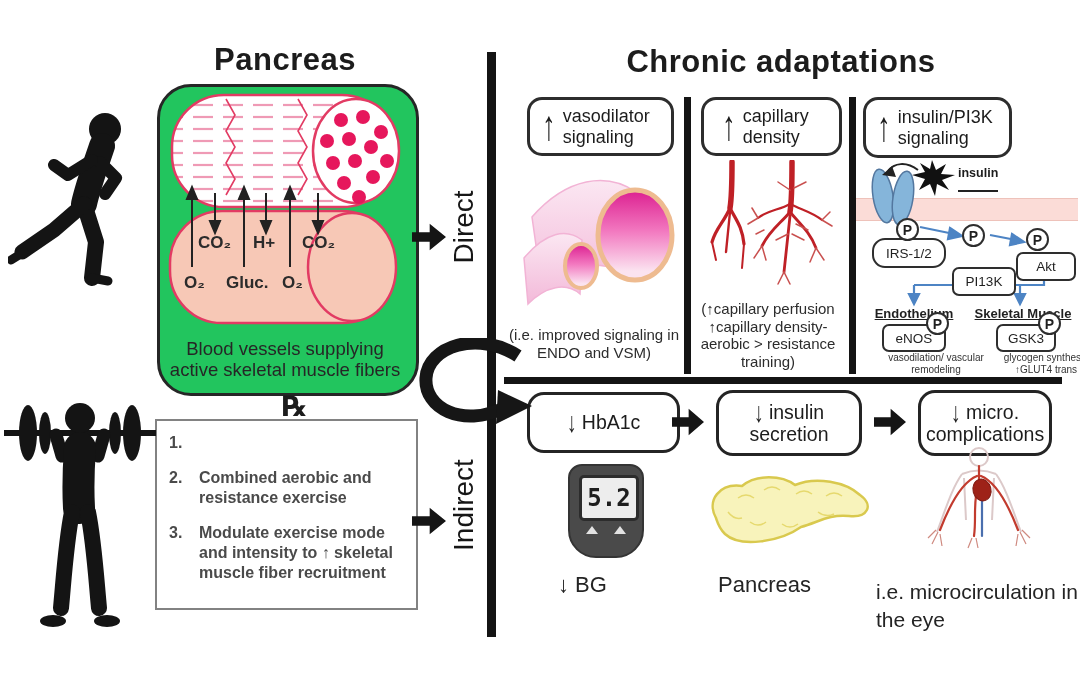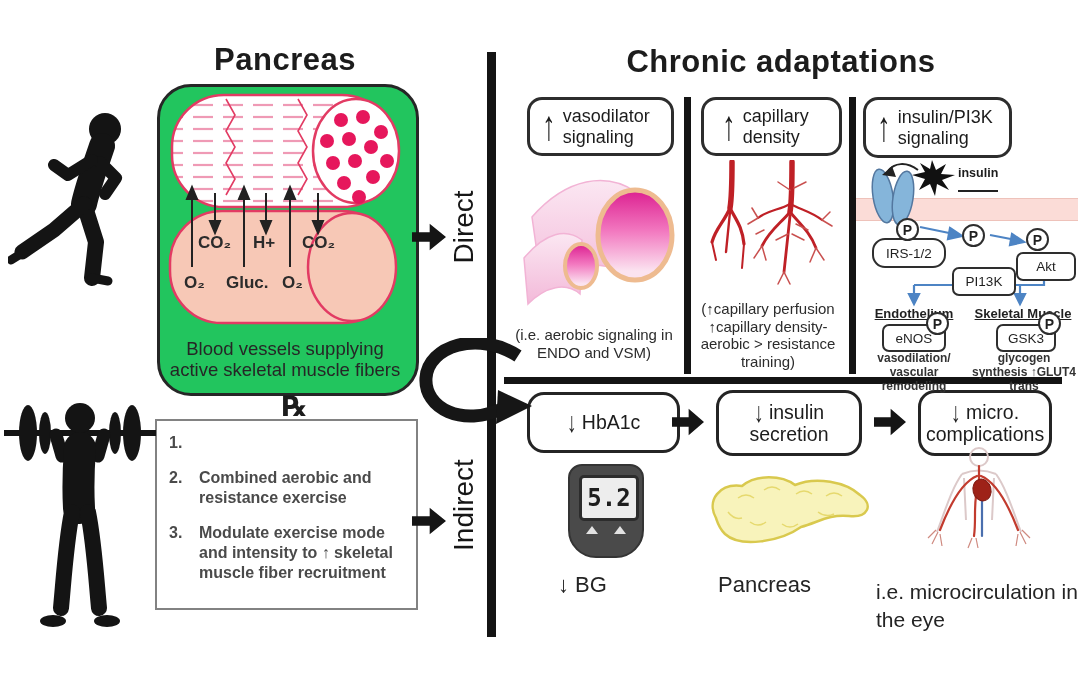--- a/index.html
+++ b/index.html
@@ -26,21 +26,21 @@
   .hdr-box{position:absolute;border:3px solid #2d2d2d;border-radius:15px;background:#fff;display:flex;align-items:center;justify-content:center;gap:7px;box-sizing:border-box;padding:4px 6px;}
   .up-glyph{display:inline-block;font-size:27px;font-weight:400;line-height:1;transform:scaleY(1.55);color:#1c1c1c;}
   .hdr-label{font-size:18px;font-weight:500;line-height:1.12;color:#1c1c1c;}
   .panel-caption{position:absolute;text-align:center;font-size:15px;font-weight:500;line-height:1.18;color:#2c2c2c;}
   
   .pathway{left:856px;top:158px;width:222px;height:218px;}
   .membrane{position:absolute;left:0;top:40px;width:222px;height:21px;background:#fbdcd7;border-top:1.5px solid #eec2ba;border-bottom:1.5px solid #eec2ba;z-index:1;}
   .node-box{position:absolute;background:#fff;border:2.5px solid #2e2e2e;border-radius:7px;display:flex;align-items:center;justify-content:center;font-size:13.5px;font-weight:500;z-index:3;}
   .p-circle{position:absolute;width:23px;height:23px;border:2.5px solid #2e2e2e;border-radius:50%;background:#fff;display:flex;align-items:center;justify-content:center;font-size:14px;font-weight:700;z-index:4;box-sizing:border-box;}
   .branch-title{position:absolute;font-size:13px;font-weight:700;text-decoration:underline;text-align:center;color:#1f1f1f;z-index:3;}
-  .branch-caption{position:absolute;font-size:12px;font-weight:700;text-align:center;line-height:1.15;color:#333;z-index:3;}
+  .branch-caption{position:absolute;font-size:10px;font-weight:400;text-align:center;line-height:1.15;color:#333;z-index:3;padding-left:22px;}
   .ligand-label{position:absolute;left:102px;top:8px;font-size:12.5px;font-weight:700;border-bottom:2px solid #222;padding-bottom:10px;z-index:3;color:#1c1c1c;}
   
   .flow-box{position:absolute;border:3.5px solid #242424;border-radius:17px;background:#fff;display:flex;align-items:center;justify-content:center;text-align:center;box-sizing:border-box;padding:4px 8px;}
   .flow-inner{font-size:19.5px;font-weight:500;line-height:1.15;color:#1c1c1c;}
   .down-glyph{display:inline-block;transform:scaleY(1.45);line-height:1;font-weight:400;}
   .bottom-label{position:absolute;font-size:22px;font-weight:500;color:#242424;text-align:left;}
   
   .meter{left:568px;top:464px;width:76px;height:94px;background:#4a4a4a;border:2px solid #343434;border-radius:14px 14px 28px 28px;box-sizing:border-box;}
   .meter-screen{position:absolute;left:9px;top:9px;width:54px;height:40px;background:#ededed;border:3px solid #2c2c2c;border-radius:5px;display:flex;align-items:center;justify-content:center;
                 font-family:"DejaVu Sans Mono",monospace;font-size:24px;font-weight:700;color:#1e1e1e;}
@@ -188,21 +188,21 @@
       <linearGradient id="tubeG" x1="0" y1="0" x2="0" y2="1">
         <stop offset="0" stop-color="#fbe7f2"></stop>
           <stop offset="1" stop-color="#f3b9d9"></stop>
       </linearGradient>
     </defs>
     <path d="M10,55 C45,15 85,10 114,30 L112,118 C85,95 48,100 20,126 Z" fill="url(#tubeG)" stroke="#f2b3d5" stroke-width="1.5"></path>
     <ellipse cx="113" cy="73" rx="37" ry="45" fill="url(#lumenG)" stroke="#eebb90" stroke-width="5"></ellipse>
     <path d="M2,96 C24,70 44,66 60,78 L58,132 C44,120 24,124 6,142 Z" fill="url(#tubeG)" stroke="#f2b3d5" stroke-width="1.5"></path>
     <ellipse cx="59" cy="104" rx="16" ry="22" fill="url(#lumenG)" stroke="#eebb90" stroke-width="4"></ellipse>
   </svg>
-  <div class="panel-caption" style="left:504px;top:326px;width:180px;">(i.e. aerobic signaling in ENDO and VSM)</div>
+  <div class="panel-caption" style="left:504px;top:326px;width:180px;">(i.e. improved signaling in ENDO and VSM)</div>
 
   <div class="hdr-box" style="left:701px;top:97px;width:141px;height:59px;">
     <span class="up-glyph">↑</span>
     <span class="hdr-label" style="width:78px;">capillary density</span>
   </div>
   <svg class="abs" style="left:700px;top:160px;" width="145" height="138" viewBox="0 0 145 138">
     <g fill="none" stroke="#bf2026" stroke-linecap="round">
       <path d="M32,2 C32,28 31,42 30,48" stroke-width="5.5"></path>
       <path d="M30,48 C24,62 16,68 12,82" stroke-width="3.2"></path>
       <path d="M30,48 C36,60 42,66 44,84" stroke-width="3.2"></path>

